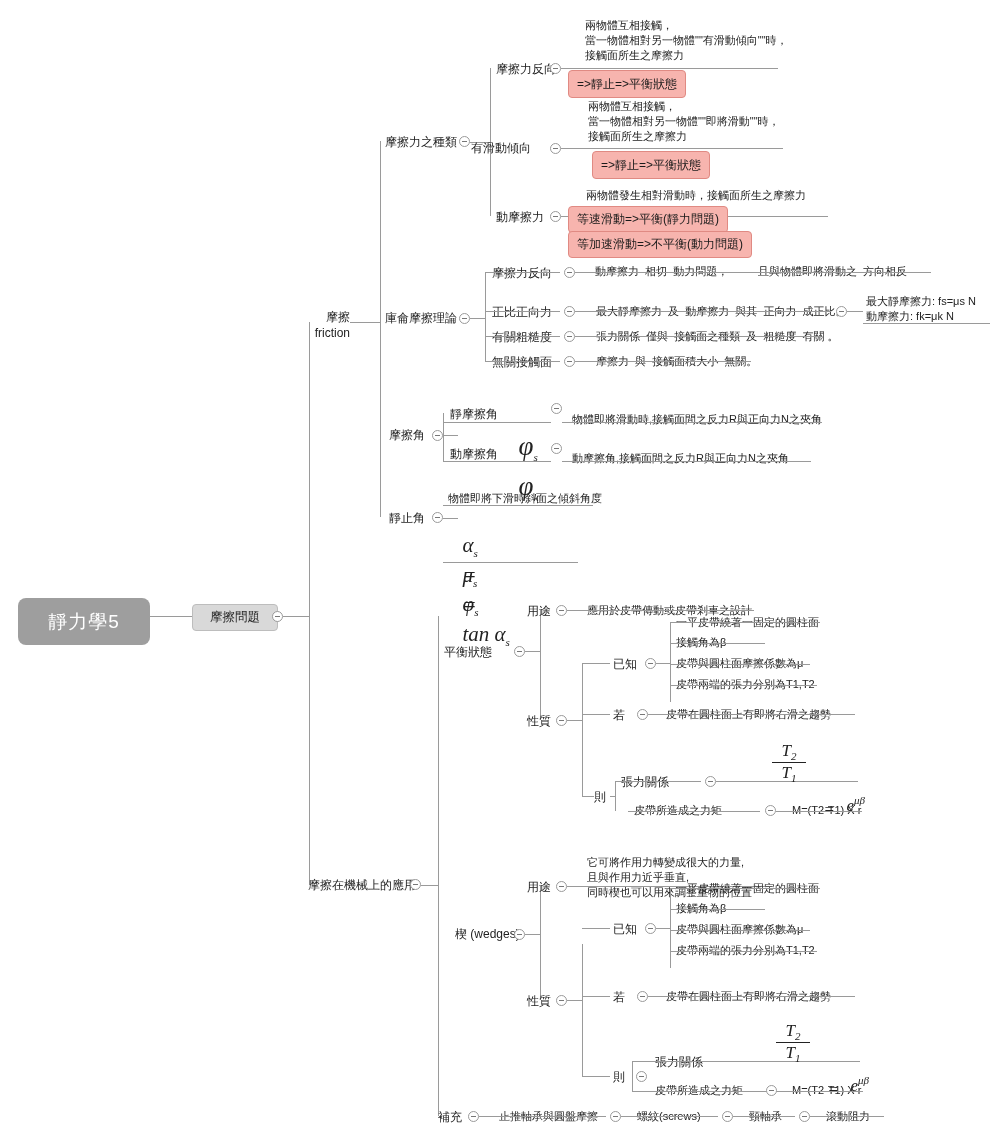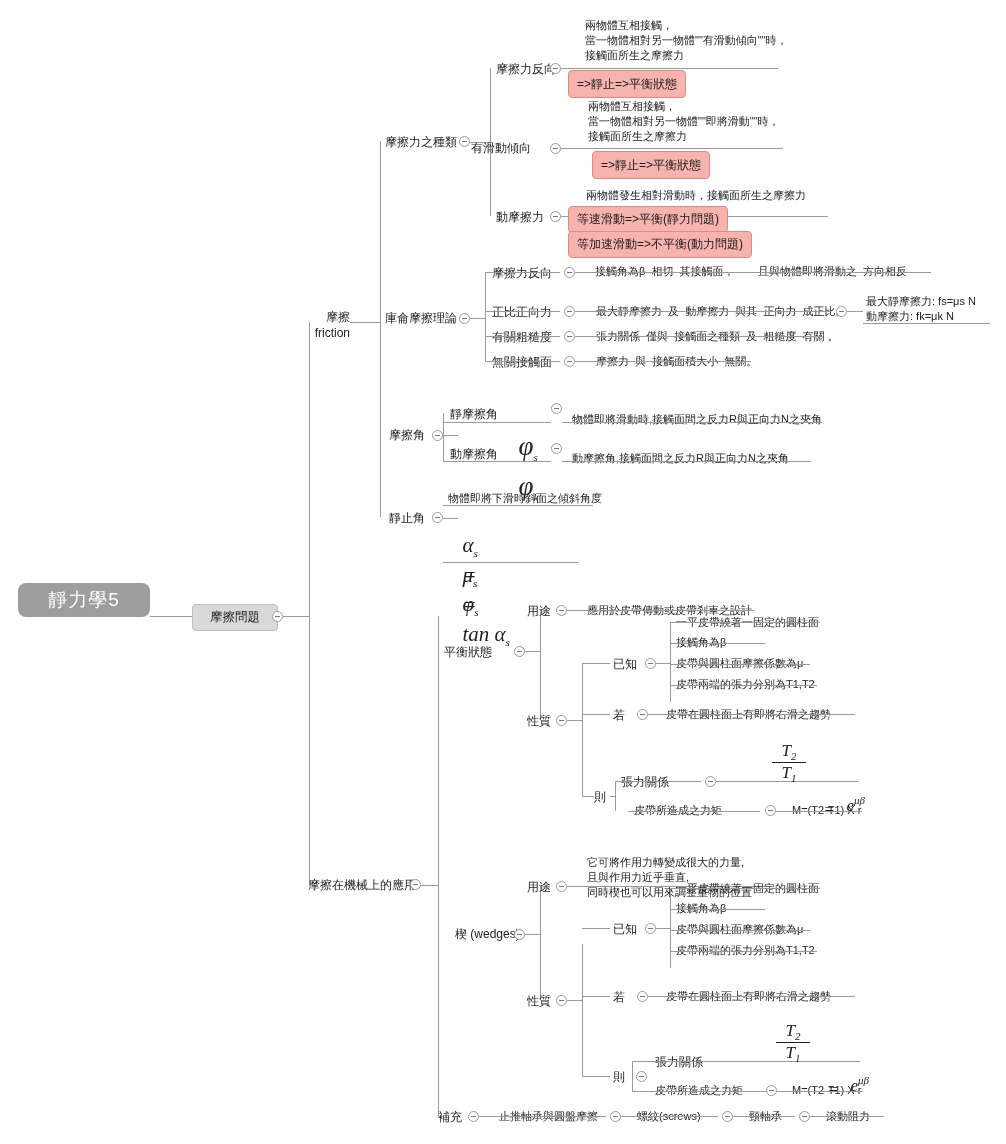--- a/index.html
+++ b/index.html
@@ -25,21 +25,21 @@
   .frac{position:absolute;font-family:"Liberation Serif","DejaVu Serif",serif;font-style:italic;}
   .frac .num,.frac .den{text-align:center;font-size:17px;}
   .frac .bar{border-top:1px solid #222;}
   .sub{font-size:11px;vertical-align:sub;font-style:italic;}
   .eqr{font-family:"Liberation Serif","DejaVu Serif",serif;font-size:19px;font-style:italic;}
   .phi{font-family:"Liberation Serif","DejaVu Serif",serif;font-style:italic;font-size:27px;}
 </style>
 </head>
 <body>
 
-<div class="root" style="left:18px;top:583px;width:132px;height:34px;">
+<div class="root" style="left:18px;top:598px;width:132px;height:47px;">
   <span>靜力學5</span>
 </div>
 <div class="hl" style="left:150px;top:616px;width:42px;"></div>
 <div class="gbox" style="left:192px;top:604px;width:72px;height:25px;">
   <span>摩擦問題</span>
 </div>
 <div class="tog" style="left:272px;top:611px;"></div>
 
 <div class="hl" style="left:283px;top:616px;width:26px;"></div>
 <div class="vl" style="left:309px;top:322px;height:563px;"></div>
@@ -95,21 +95,21 @@
 
 <div class="node lbl" style="left:385px;top:310px;">庫侖摩擦理論</div>
 <div class="tog" style="left:459px;top:313px;"></div>
 <div class="hl" style="left:470px;top:318px;width:15px;"></div>
 <div class="vl" style="left:485px;top:272px;height:90px;"></div>
 
 <div class="node lbl" style="left:492px;top:265px;">摩擦力反向</div>
 <div class="ul" style="left:485px;top:272px;width:75px;"></div>
 <div class="tog" style="left:564px;top:267px;"></div>
 <div class="hl" style="left:575px;top:272px;width:16px;"></div>
-<div class="node small" style="left:595px;top:264px;">接觸角為β  相切  其接觸面，</div>
+<div class="node small" style="left:595px;top:264px;">動摩擦力  相切  動力問題，</div>
 <div class="node small" style="left:758px;top:264px;">且與物體即將滑動之  方向相反</div>
 <div class="ul" style="left:591px;top:272px;width:340px;"></div>
 
 <div class="node lbl" style="left:492px;top:304px;">正比正向力</div>
 <div class="ul" style="left:485px;top:311px;width:75px;"></div>
 <div class="tog" style="left:564px;top:306px;"></div>
 <div class="hl" style="left:575px;top:311px;width:16px;"></div>
 <div class="node small" style="left:596px;top:304px;">最大靜摩擦力  及  動摩擦力  與其  正向力  成正比。</div>
 <div class="ul" style="left:591px;top:311px;width:240px;"></div>
 <div class="tog" style="left:836px;top:306px;"></div>

